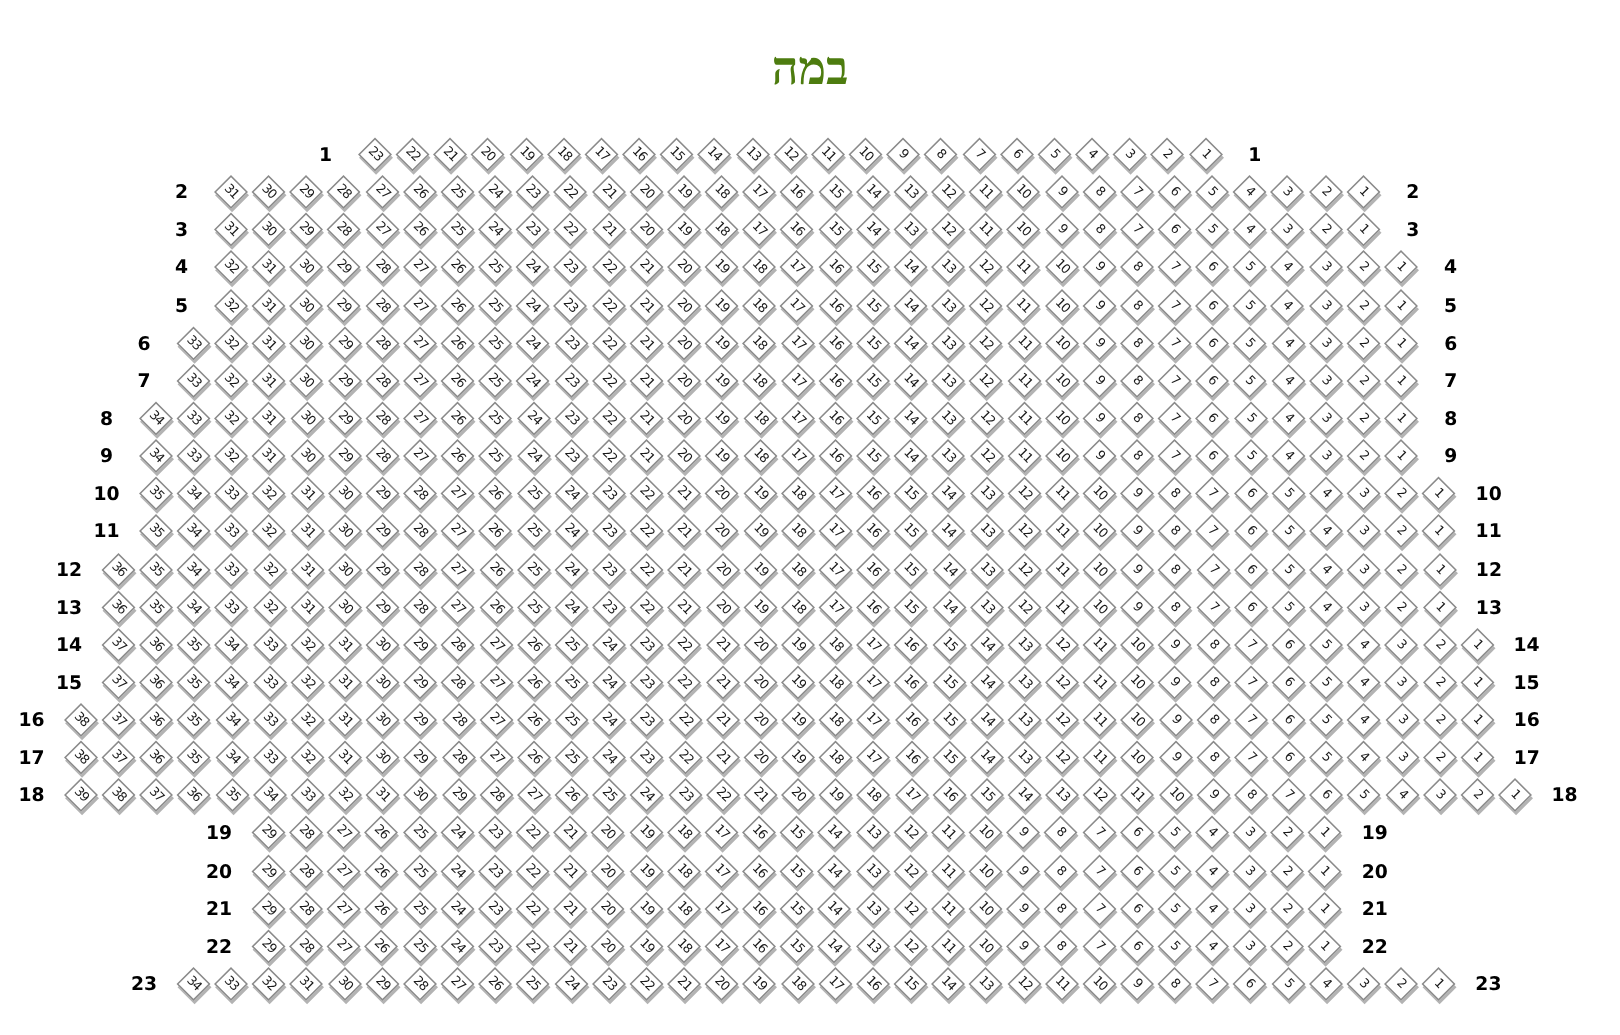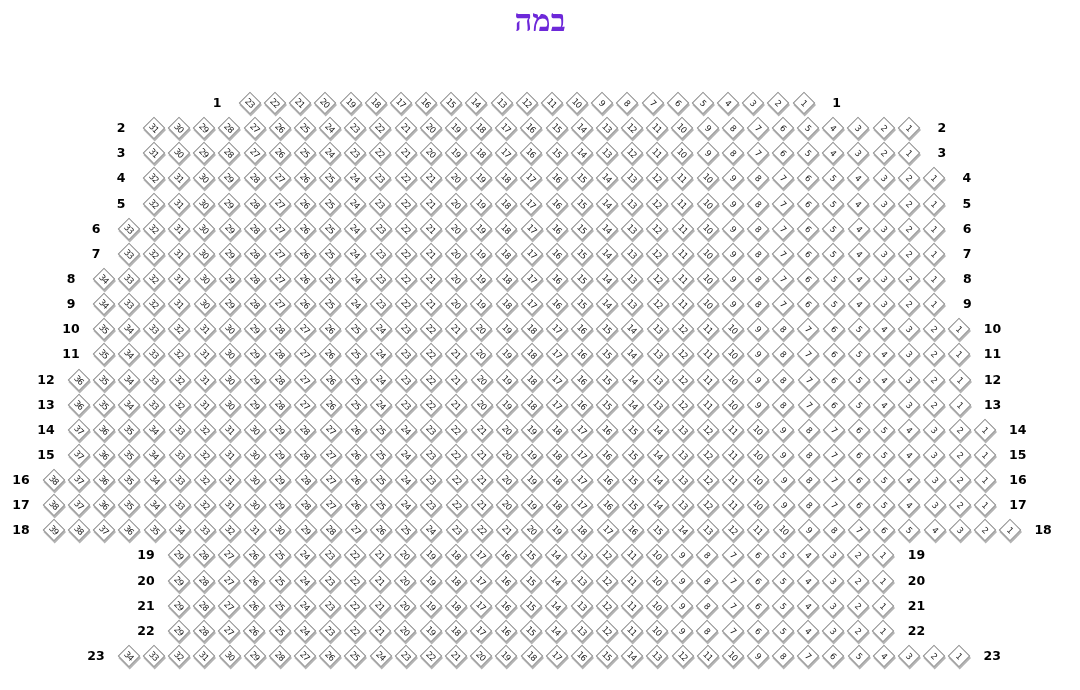--- a/index.html
+++ b/index.html
@@ -12,28 +12,28 @@
     font-family: "DejaVu Sans", sans-serif;
   }
   .canvas {
     position: relative;
     width: 1080px;
     height: 690px;
     background: #ffffff;
   }
   .stage-title {
     position: absolute;
-    top: 2px;
+    top: 28px;
     left: 0;
     width: 1080px;
     text-align: center;
     font-family: "DejaVu Serif", serif;
     font-weight: bold;
     font-size: 31px;
-    color: #6d28d9;
+    color: #4d7c0f;
     margin: 0;
   }
   .row-label {
     position: absolute;
     width: 30px;
     margin-left: -15px;
     margin-top: -8px;
     text-align: center;
     font-size: 12.5px;
     font-weight: bold;

